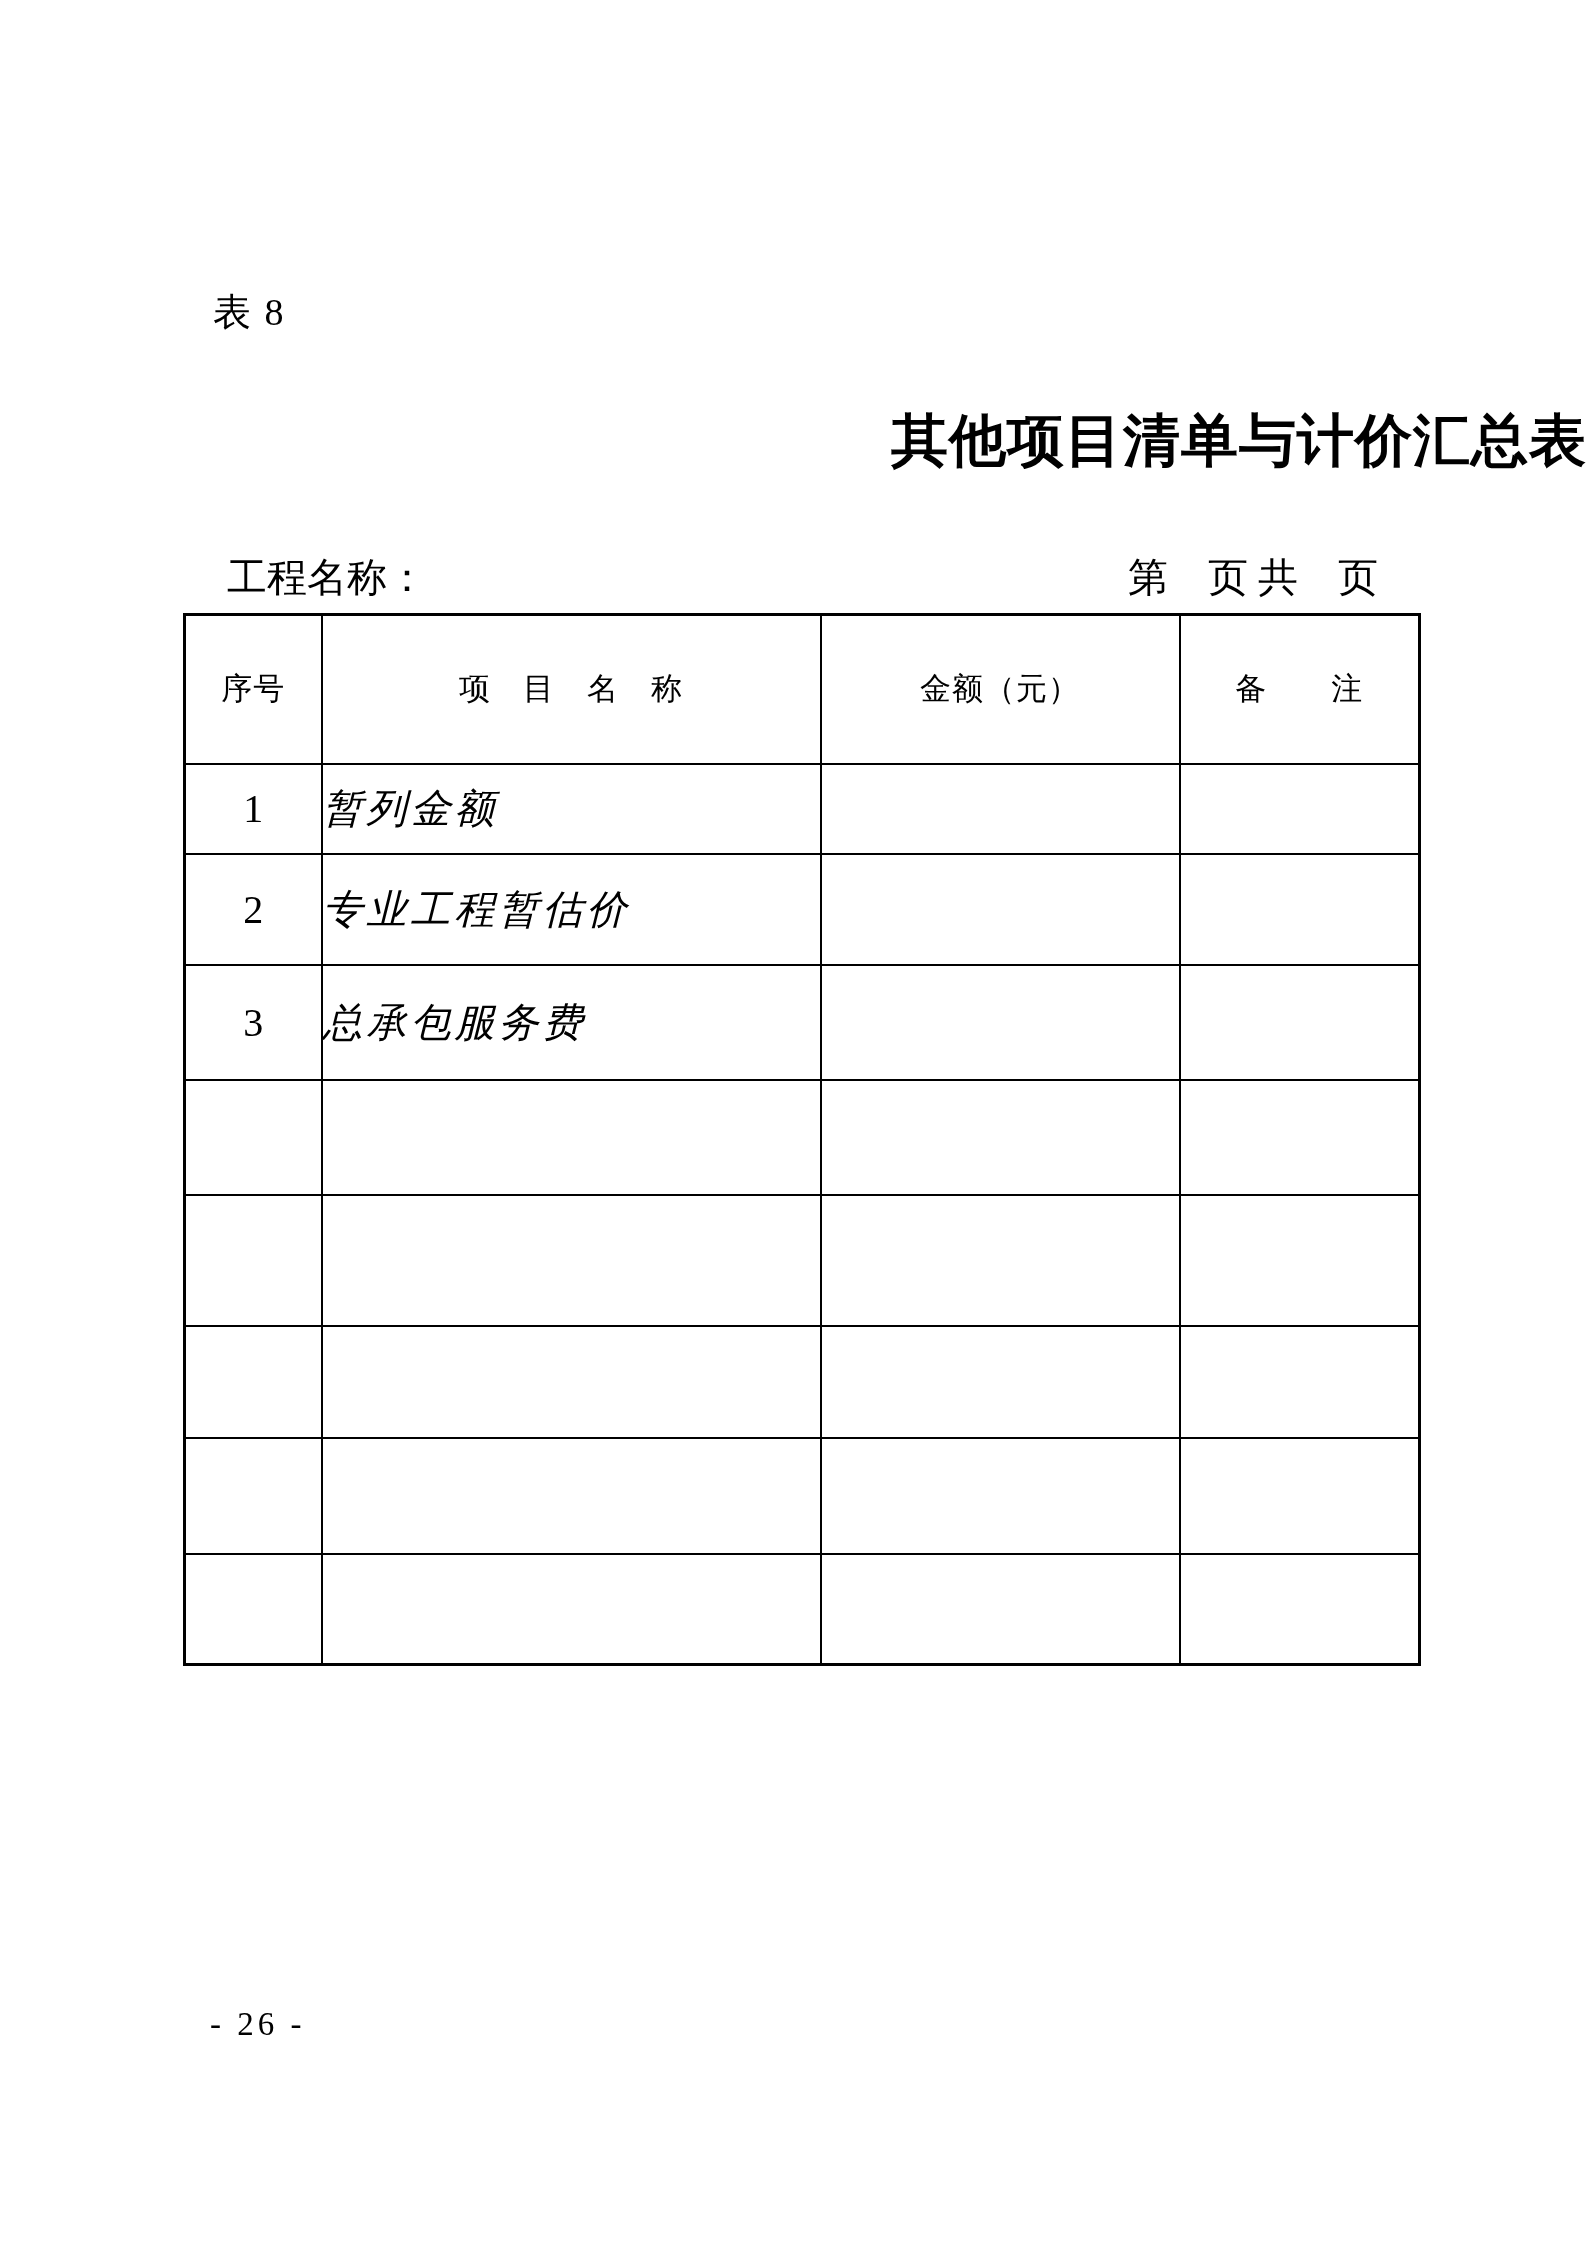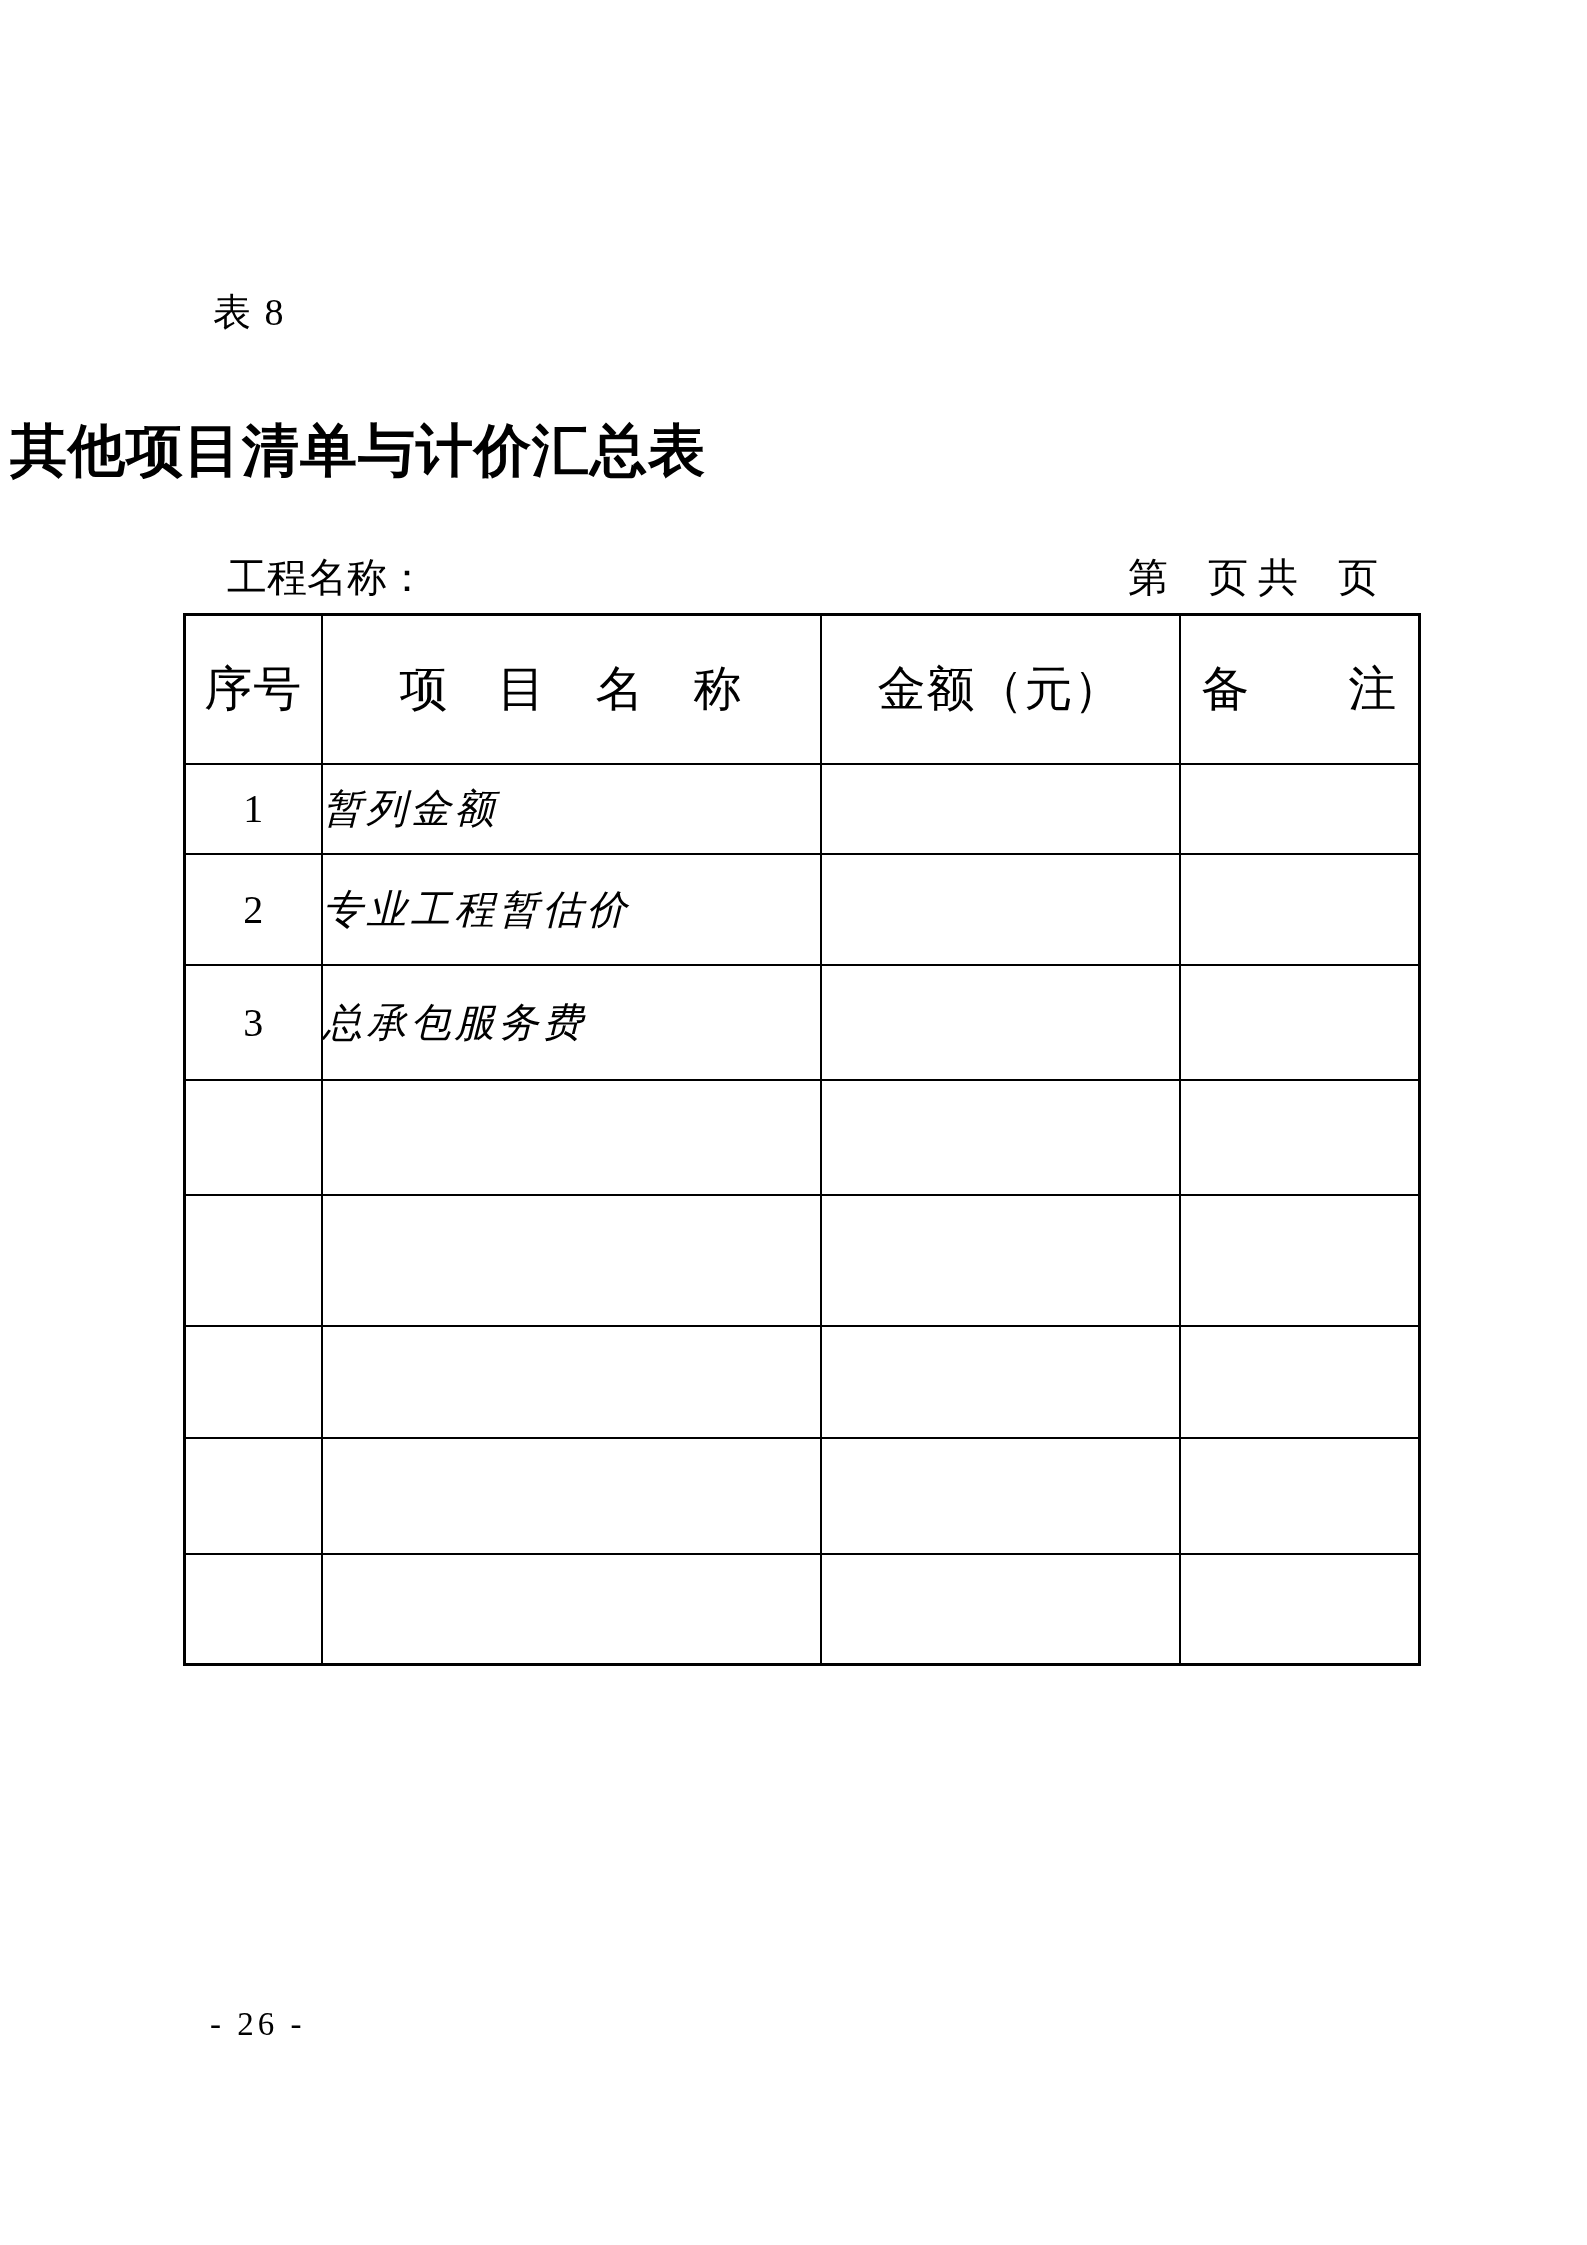--- a/index.html
+++ b/index.html
@@ -23,22 +23,22 @@
     font-size: 38px;
     line-height: 44px;
     letter-spacing: 2px;
     white-space: pre;
   }
   .doc-title {
     position: absolute;
     left: 0;
     right: 0;
     top: 406px;
-    margin: 10px;
-    text-align: left;
+    margin: 0;
+    text-align: right;
     font-size: 57px;
     line-height: 70px;
     font-weight: bold;
     letter-spacing: 1px;
     white-space: pre;
   }
   .caption-row {
     position: absolute;
     left: 183px;
     top: 550px;
@@ -80,21 +80,21 @@
     padding-left: 14px;
     letter-spacing: 4px;
     font-style: italic;
   }
   td.c-amount, td.c-remarks {
     text-align: center;
     margin-left: 8px;
   }
   tr.header-row td {
     text-align: center;
-    font-size: 48px;
+    font-size: 31px;
     letter-spacing: 1px;
     white-space: pre;
   }
   tr.total-row td.c-total-label {
     text-align: center;
     white-space: pre;
   }
   .page-footer {
     position: absolute;
     left: 210px;

